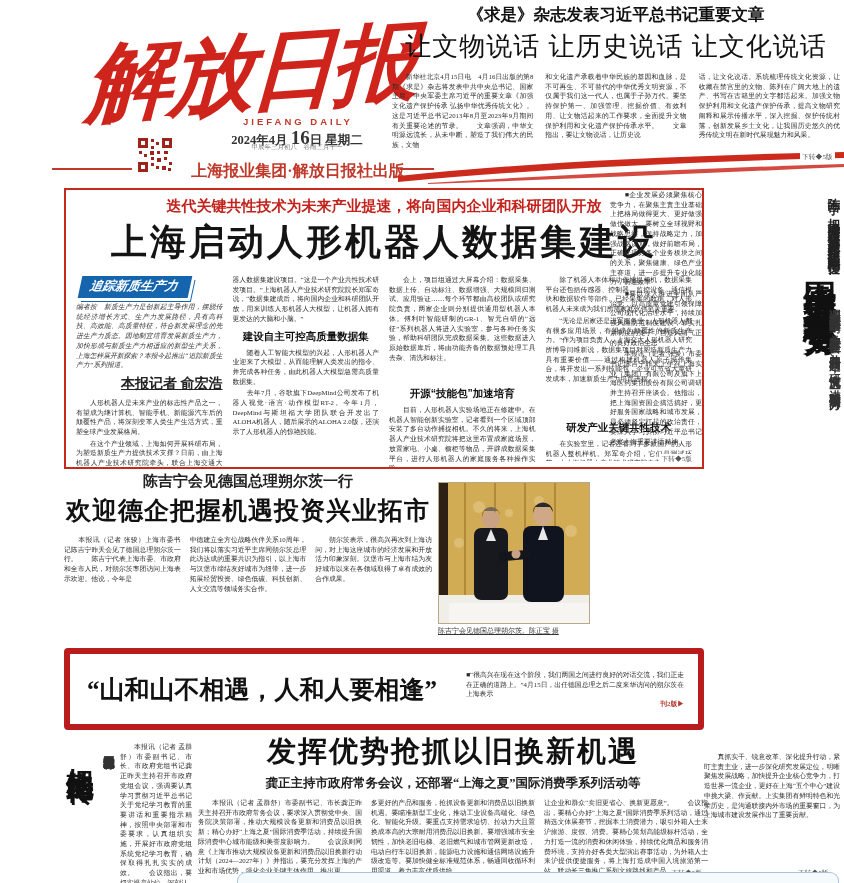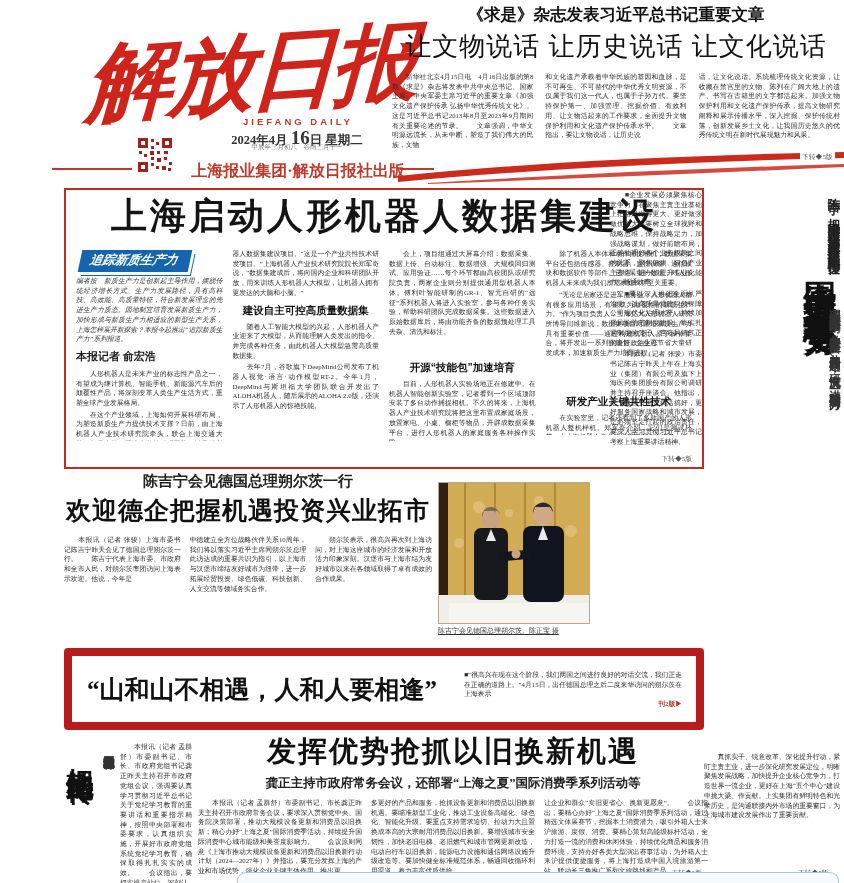--- a/index.html
+++ b/index.html
@@ -34,21 +34,21 @@
   
   .lead-box{left:64px;top:188px;width:636px;height:277px;border:2px solid #c5281c;background:#fff;}
   .lead-kicker{margin-top:7px;font-size:15px;font-weight:bold;color:#c3231d;}
   .lead-head{margin-top:2px;font-size:36px;font-weight:900;letter-spacing:3px;color:#141414;white-space:nowrap;}
   .lead-cols{display:flex;gap:10px;margin:8px 10px 0 10px;height:192px;}
   .lead-col{flex:1;overflow:hidden;}
   .badge{display:inline-block;background:#1565ae;color:#fff;font-style:italic;font-weight:bold;
          font-size:12.5px;padding:2px 12px 3px 10px;transform:skewX(-12deg);margin:1px 0 4px 4px;
          box-shadow:3px 3px 0 #fff,4px 4px 0 #1565ae;}
   .ednote{font-style:italic;font-size:6.8px;line-height:9.7px;text-align:justify;color:#333;}
-  .byline{text-align:left;font-weight:bold;font-size:11px;margin:5px 0;}
+  .byline{text-align:right;font-weight:bold;font-size:14px;margin:5px 0;text-decoration:underline;}
   .subhead{text-align:center;font-weight:bold;font-size:10.5px;margin:4px 0;color:#111;
            font-family:"Liberation Sans",sans-serif;}
 
   
   .r-bullets{left:610px;top:190px;width:92px;height:456px;}
   .r-vert{left:704px;top:188px;width:138px;height:560px;writing-mode:vertical-rl;display:flex;}
   .r-kicker{font-size:12.5px;font-weight:bold;color:#222;letter-spacing:2px;margin-left:5px;}
   .r-head{font-size:33px;font-weight:900;letter-spacing:3px;color:#111;margin-left:7px;
           font-family:"Liberation Sans",sans-serif;}
   .r-sub{font-size:11.5px;font-weight:bold;color:#333;letter-spacing:1px;}
@@ -58,21 +58,21 @@
   .m-wrap{left:64px;top:472px;width:368px;}
   .m-kicker{font-size:15px;font-weight:bold;color:#222;}
   .m-head{font-size:25px;font-weight:900;letter-spacing:1px;color:#111;margin-top:3px;white-space:nowrap;}
   .m-cols{display:flex;gap:9px;margin-top:8px;height:128px;}
   .m-col{flex:1;overflow:hidden;}
   .photo{left:438px;top:482px;width:150px;height:140px;border:1px solid #b9a88a;}
   .caption{left:438px;top:626px;width:150px;display:flex;justify-content:flex-start;
            font-size:7px;color:#333;text-decoration:underline;}
 
   
-  .q-box{left:64px;top:648px;width:640px;height:82px;border:8px solid #b91c1c;border-radius:4px;
+  .q-box{left:64px;top:648px;width:640px;height:82px;border:6px solid #b91c1c;border-radius:4px;
          display:flex;align-items:center;padding:0 14px;box-sizing:border-box;gap:26px;background:#fff;}
   .q-text{font-size:25px;font-weight:900;color:#111;white-space:nowrap;flex:1;}
   .q-note{width:218px;font-size:6.8px;line-height:9.5px;text-align:justify;color:#2d2d2d;}
   .q-jump{text-align:right;color:#b03a2e;font-weight:bold;}
 
   
   .d-head{left:56px;top:746px;width:42px;height:137px;writing-mode:vertical-rl;font-size:27px;
           font-weight:900;letter-spacing:2px;color:#111;overflow:hidden;font-family:"Liberation Sans",sans-serif;}
   .d-sub{left:100px;top:748px;width:16px;height:135px;writing-mode:vertical-rl;font-size:11px;
          font-weight:bold;color:#333;overflow:hidden;}
@@ -141,20 +141,21 @@
     <div class="tr-head center sans">让文物说话 让历史说话 让文化说话</div>
     <div class="tr-cols tiny">
       <p>　　新华社北京4月15日电　4月16日出版的第8期《求是》杂志将发表中共中央总书记、国家主席、中央军委主席习近平的重要文章《加强文化遗产保护传承 弘扬中华优秀传统文化》。这是习近平总书记2013年8月至2023年9月期间有关重要论述的节录。　　文章强调，中华文明源远流长，从未中断，塑造了我们伟大的民族，文物</p>
       <p>和文化遗产承载着中华民族的基因和血脉，是不可再生、不可替代的中华优秀文明资源，不仅属于我们这一代人，也属于子孙万代。要坚持保护第一、加强管理、挖掘价值、有效利用、让文物活起来的工作要求，全面提升文物保护利用和文化遗产保护传承水平。　　文章指出，要让文物说话，让历史说</p>
       <p>话，让文化说话。系统梳理传统文化资源，让收藏在禁宫里的文物、陈列在广阔大地上的遗产、书写在古籍里的文字都活起来。加强文物保护利用和文化遗产保护传承，提高文物研究阐释和展示传播水平，深入挖掘、保护传统村落，创新发展乡土文化，让我国历史悠久的优秀传统文明在新时代展现魅力和风采。</p>
     </div>
   </div>
   <div class="abs jump" style="left:800px;top:152px;">下转◆5版</div>
 
   <div class="abs lead-box">
+    <div class="lead-kicker center">迭代关键共性技术为未来产业提速，将向国内企业和科研团队开放</div>
     <div class="lead-head center sans">上海启动人形机器人数据集建设</div>
     <div class="lead-cols">
       <div class="lead-col">
         <div class="badge sans">追踪新质生产力</div>
         <div class="ednote">编者按　新质生产力是创新起主导作用，摆脱传统经济增长方式、生产力发展路径，具有高科技、高效能、高质量特征，符合新发展理念的先进生产力质态。因地制宜培育发展新质生产力，加快形成与新质生产力相适应的新型生产关系，上海怎样展开新探索？本报今起推出“追踪新质生产力”系列报道。</div>
         <div class="byline">本报记者 俞宏浩</div>
         <div class="tiny" style="height:72px;">
           <p>　　人形机器人是未来产业的标志性产品之一，有望成为继计算机、智能手机、新能源汽车后的颠覆性产品，将深刻变革人类生产生活方式，重塑全球产业发展格局。</p>
           <p>　　在这个产业领域，上海如何开展科研布局，为塑造新质生产力提供技术支撑？日前，由上海机器人产业技术研究院牵头，联合上海交通大学、复旦大学、同济大学的科研团队，以及傅利叶智能、智元等企业，启动了人形机</p>
         </div>

